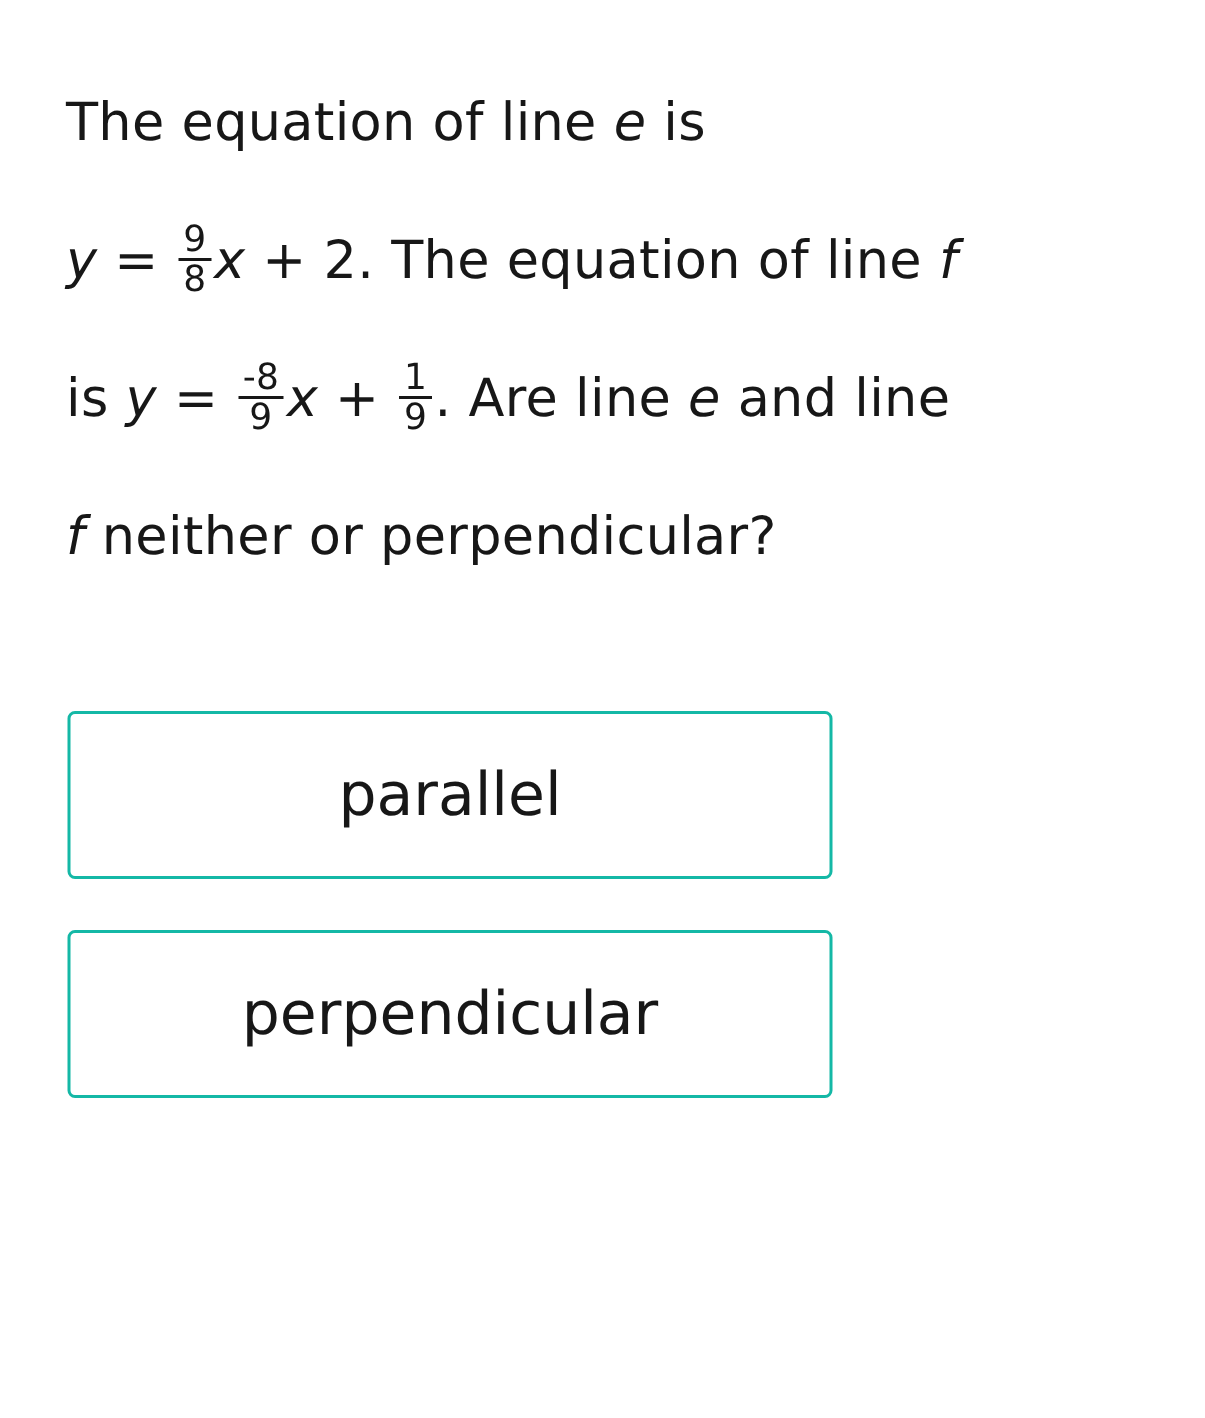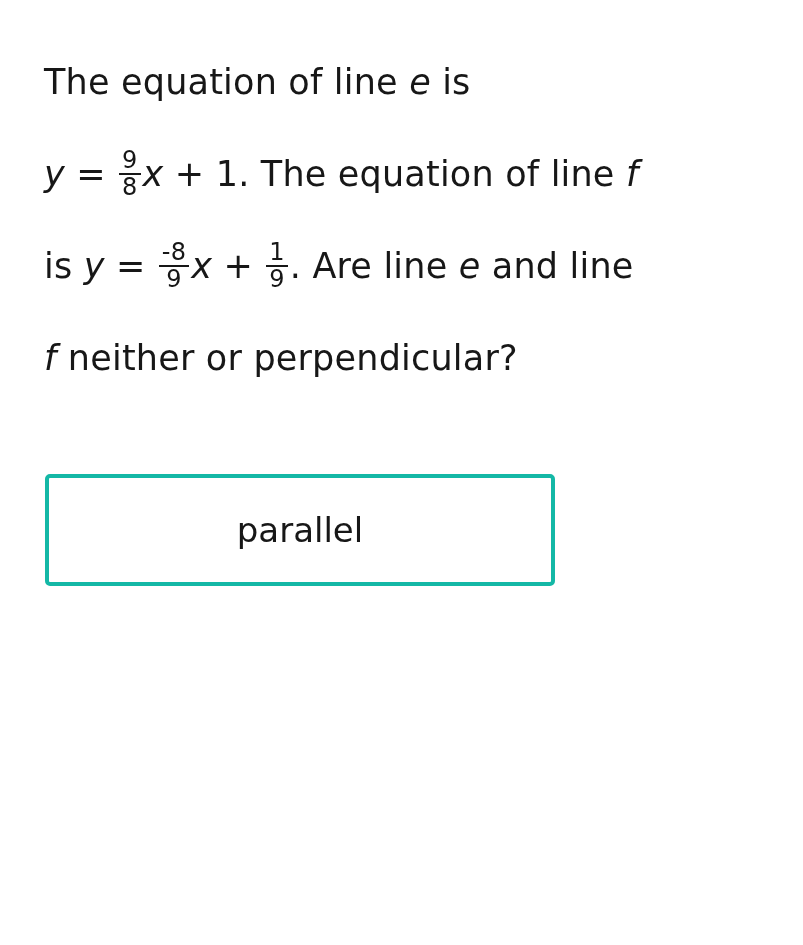--- a/index.html
+++ b/index.html
@@ -65,50 +65,53 @@
     left: 45px;
     top: 474px;
     width: 510px;
   }
 
   .answer-btn {
     box-sizing: border-box;
     width: 510px;
     height: 112px;
     background: #ffffff;
-    border: 4px solid #14b8a6;
+    border: 2px solid #14b8a6;
     border-radius: 5px;
     display: flex;
     align-items: center;
     justify-content: center;
-    font-size: 34px;
+    font-size: 40px;
     color: #171717;
     margin-bottom: 34px;
     cursor: pointer;
     user-select: none;
   }
   .answer-btn:last-child {
     margin-bottom: 0;
   }
   .answer-btn .lbl {
     display: block;
     line-height: 1;
   }
 </style>
 </head>
 <body>
 
 <div class="page">
 
   <div class="question">
     <span>The equation of line </span><span class="ital">e</span><span> is</span><br>
-    <span class="ital">y</span><span> = </span><span class="frac"><span class="num">9</span><span class="den">8</span></span><span class="ital">x</span><span> + 1. The equation of line </span><span class="ital">f</span><br>
+    <span class="ital">y</span><span> = </span><span class="frac"><span class="num">9</span><span class="den">8</span></span><span class="ital">x</span><span> + 2. The equation of line </span><span class="ital">f</span><br>
     <span>is </span><span class="ital">y</span><span> = </span><span class="frac"><span class="num">‑8</span><span class="den">9</span></span><span class="ital">x</span><span> + </span><span class="frac"><span class="num">1</span><span class="den">9</span></span><span>. Are line </span><span class="ital">e</span><span> and line</span><br>
     <span class="ital">f</span><span> neither or perpendicular?</span>
   </div>
 
   <div class="answers">
     <div class="answer-btn">
       <span class="lbl">parallel</span>
     </div>
+    <div class="answer-btn">
+      <span class="lbl">perpendicular</span>
+    </div>
   </div>
 
 </div>
 
 </body></html>

